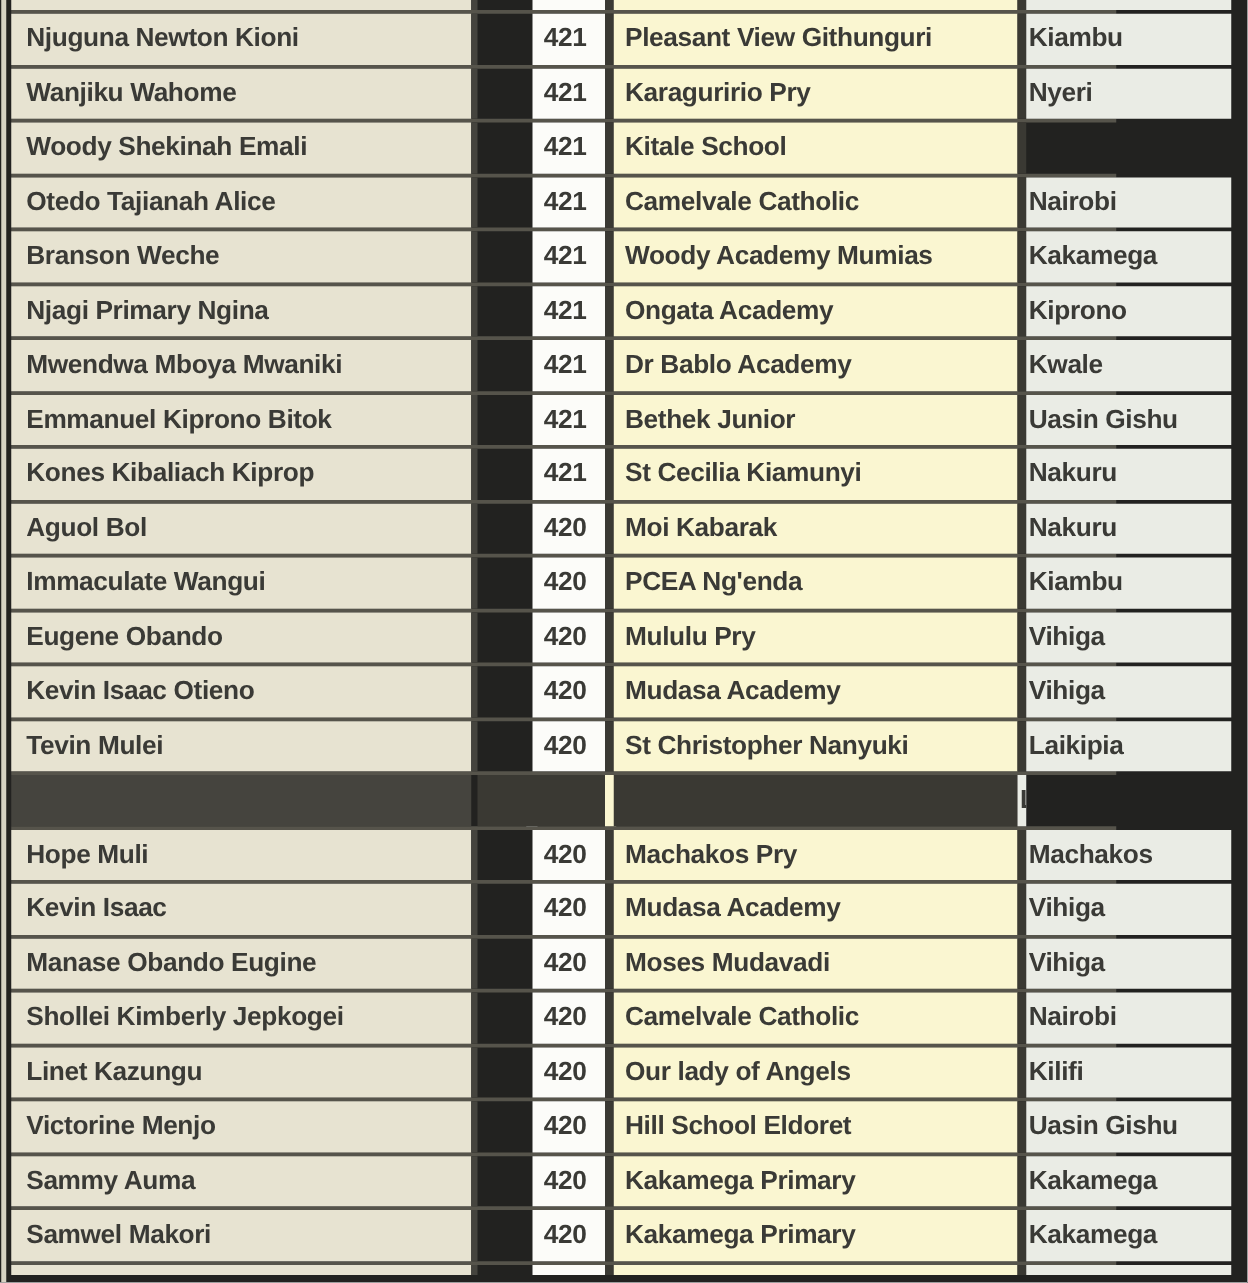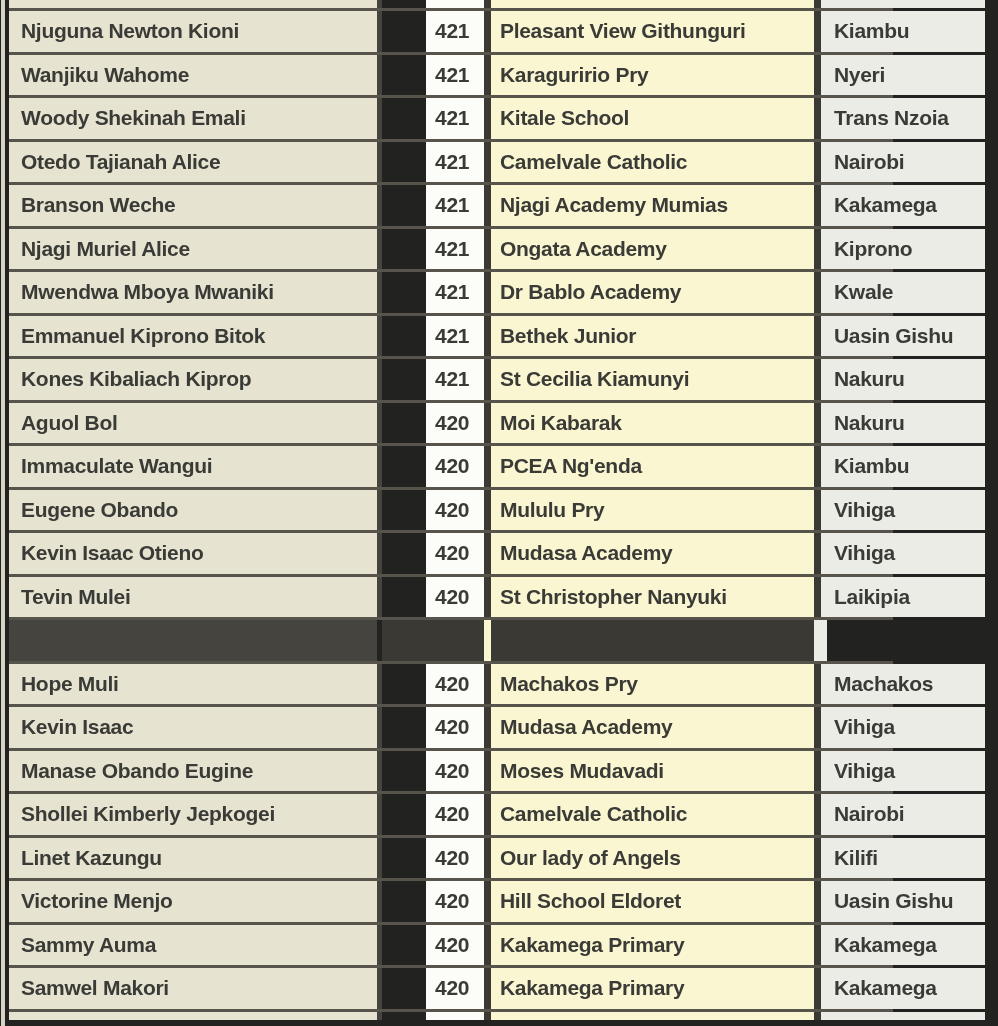--- a/index.html
+++ b/index.html
@@ -43,21 +43,21 @@
     overflow: hidden;
     white-space: nowrap;
     color: var(--text, #3a3a36);
     font-size: 21px;
     font-weight: 700;
     letter-spacing: -0.3px;
   }
   .cell.name   { background: var(--name-col-bg, #e7e3d1);   padding-left: 12px; }
   .cell.marks  { background: var(--marks-col-bg, #fcfcf9);  padding-left: 9px; margin-left: 44px; }
   .cell.school { background: var(--school-col-bg, #faf6d1); padding-left: 9px; }
-  .cell.county { background: var(--county-col-bg, #eaece5); padding-left: 13px; }
+  .cell.county { background: var(--county-col-bg, #eaece5); padding-left: 2px; }
 
   .vsep      { background: var(--divider-mid, #45443e); }
   .vsep.wide { background: var(--divider-dark, #3a3933); }
 </style>
 </head>
 <body>
 
 <div class="canvas">
   <div class="left-strip"></div>
 
@@ -114,23 +114,20 @@
     </div>
     <div class="vsep"></div>
     <div class="cell marks">
       <span>421</span>
     </div>
     <div class="vsep wide"></div>
     <div class="cell school">
       <span>Kitale School</span>
     </div>
     <div class="vsep wide"></div>
-    <div class="cell county">
-      <span>Trans Nzoia</span>
-    </div>
   </div>
         <div class="row">
     <div class="cell name">
       <span>Otedo Tajianah Alice</span>
     </div>
     <div class="vsep"></div>
     <div class="cell marks">
       <span>421</span>
     </div>
     <div class="vsep wide"></div>
@@ -145,30 +142,30 @@
         <div class="row">
     <div class="cell name">
       <span>Branson Weche</span>
     </div>
     <div class="vsep"></div>
     <div class="cell marks">
       <span>421</span>
     </div>
     <div class="vsep wide"></div>
     <div class="cell school">
-      <span>Njagi Academy Mumias</span>
+      <span>Woody Academy Mumias</span>
     </div>
     <div class="vsep wide"></div>
     <div class="cell county">
       <span>Kakamega</span>
     </div>
   </div>
         <div class="row">
     <div class="cell name">
-      <span>Njagi Muriel Alice</span>
+      <span>Njagi Primary Ngina</span>
     </div>
     <div class="vsep"></div>
     <div class="cell marks">
       <span>421</span>
     </div>
     <div class="vsep wide"></div>
     <div class="cell school">
       <span>Ongata Academy</span>
     </div>
     <div class="vsep wide"></div>

